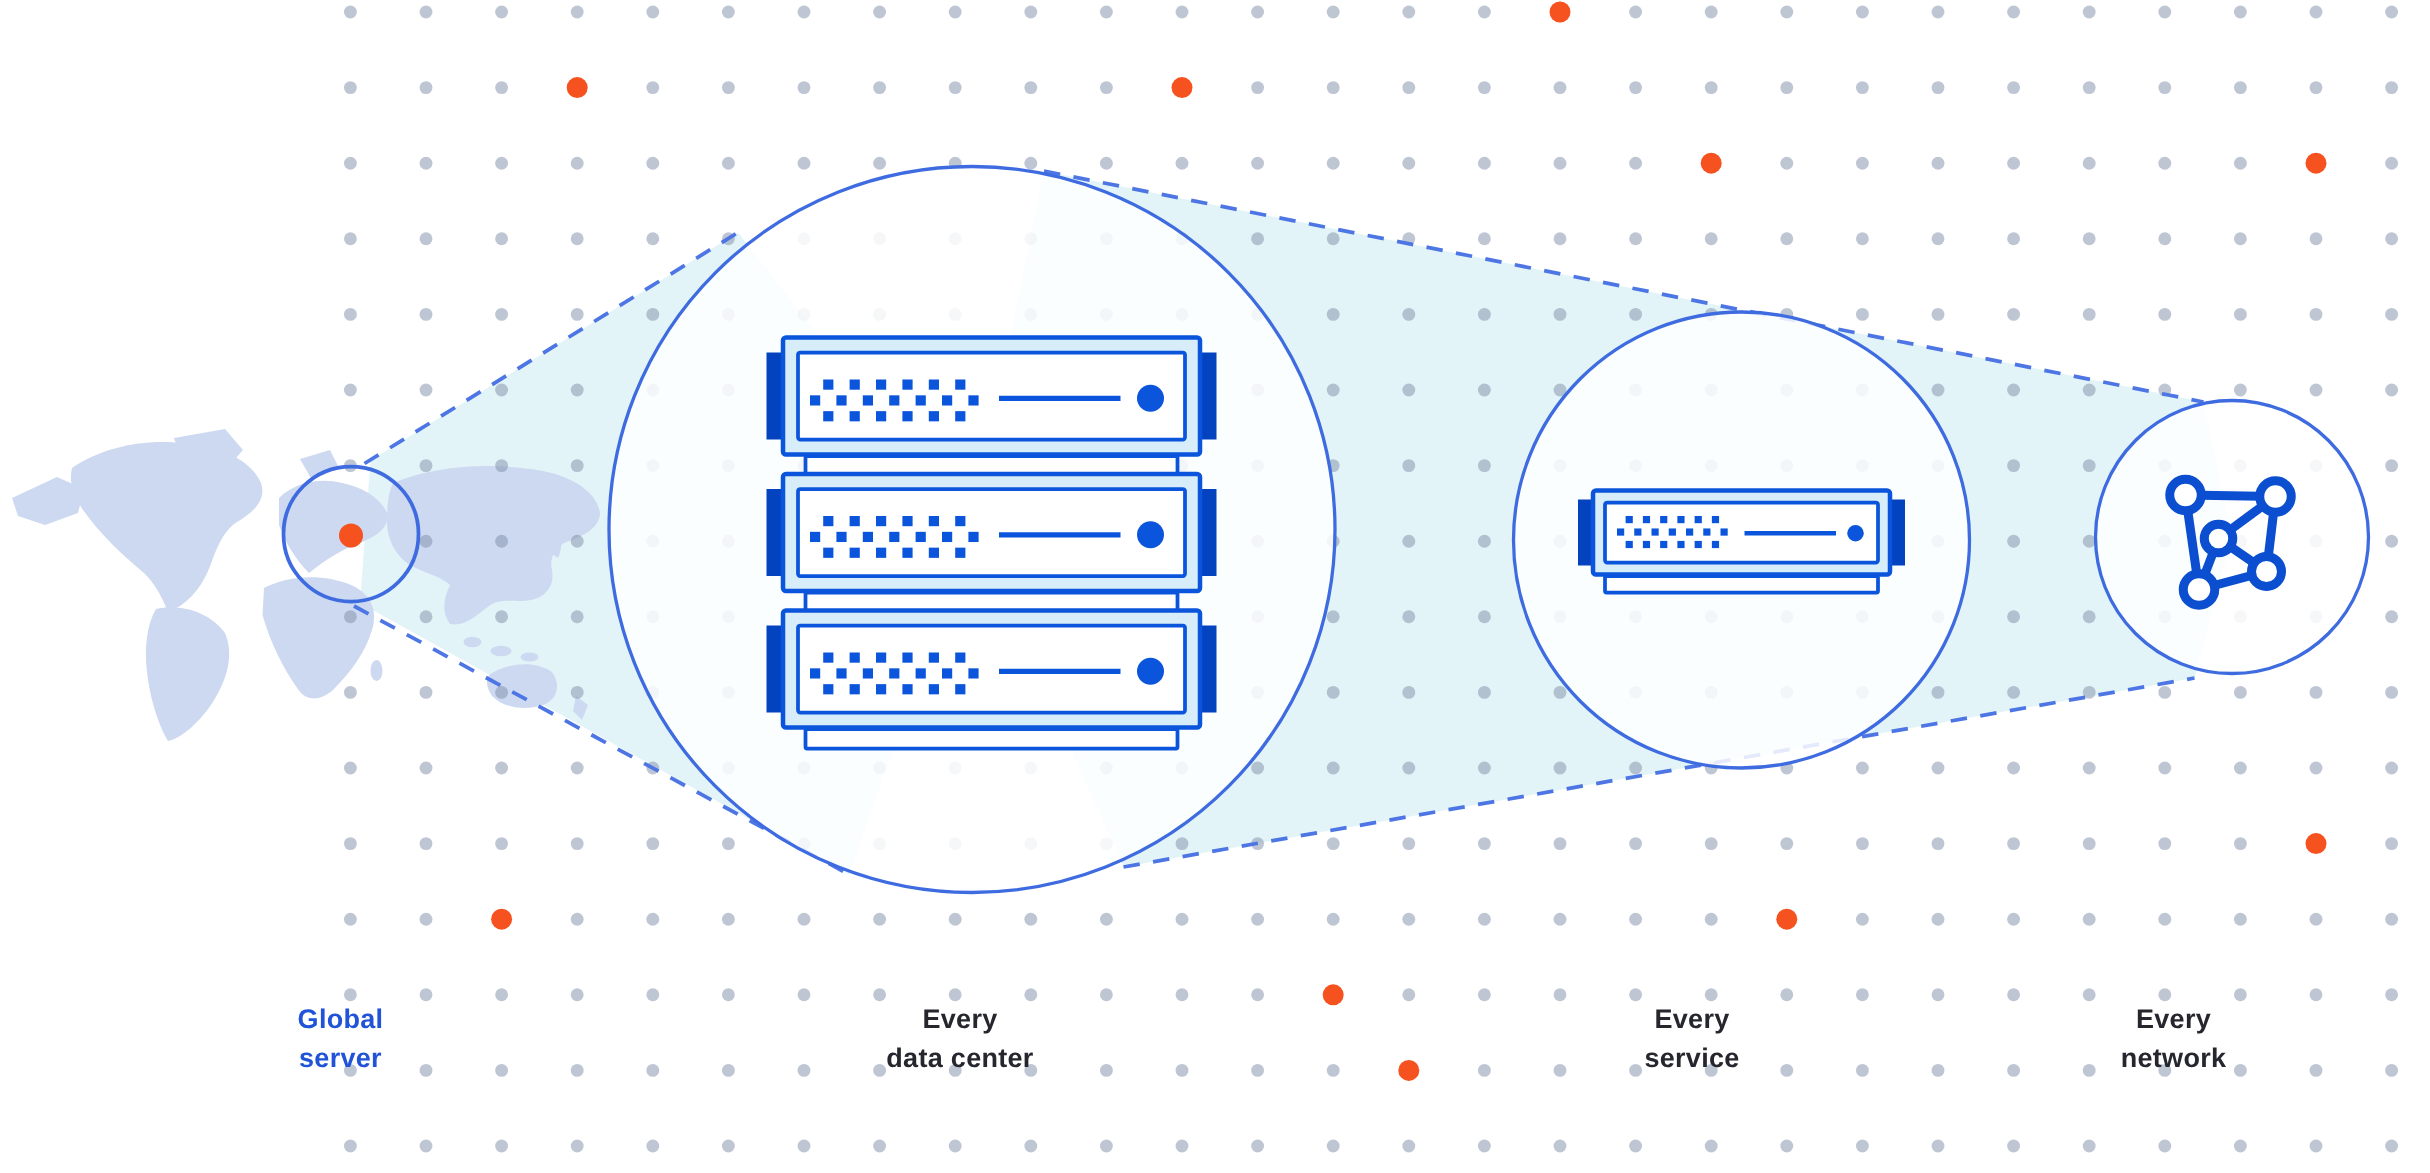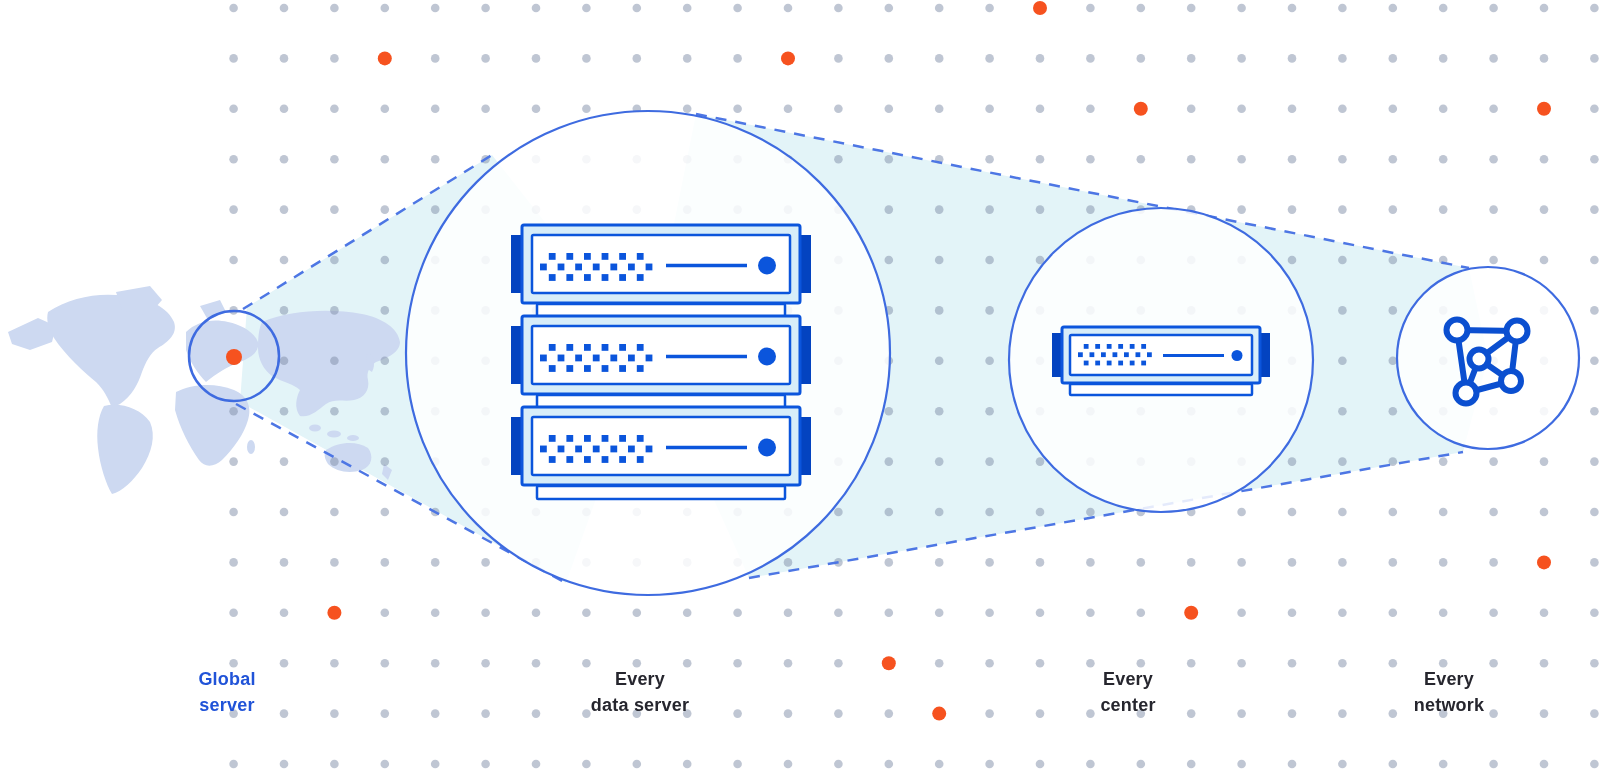--- a/index.html
+++ b/index.html
@@ -656,23 +656,23 @@
 
     <circle cx="234" cy="357" r="8" fill="#f6521f"></circle>
   </svg>
 
   <div class="stage-label blue" style="left:227px">
     <div>Global</div>
     <div>server</div>
   </div>
   <div class="stage-label" style="left:640px">
     <div>Every</div>
-    <div>data server</div>
+    <div>data center</div>
   </div>
   <div class="stage-label" style="left:1128px">
     <div>Every</div>
-    <div>center</div>
+    <div>service</div>
   </div>
   <div class="stage-label" style="left:1449px">
     <div>Every</div>
     <div>network</div>
   </div>
 </div>
 
 </body></html>

